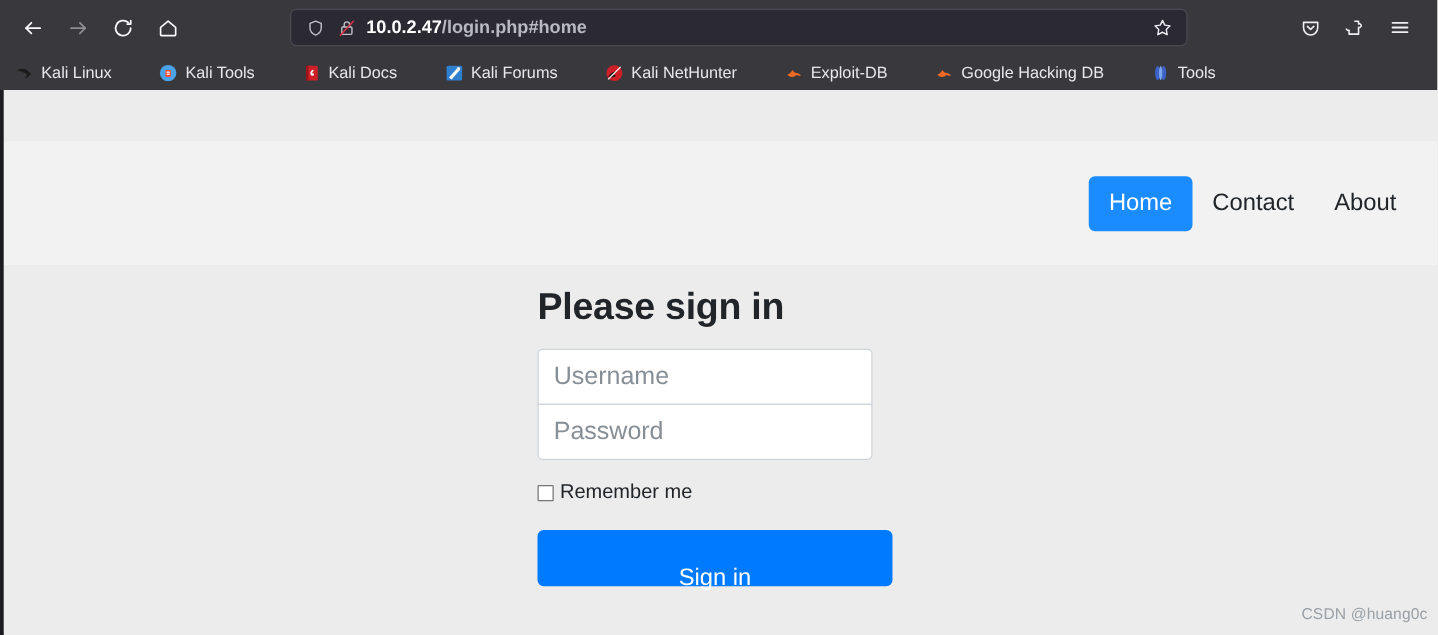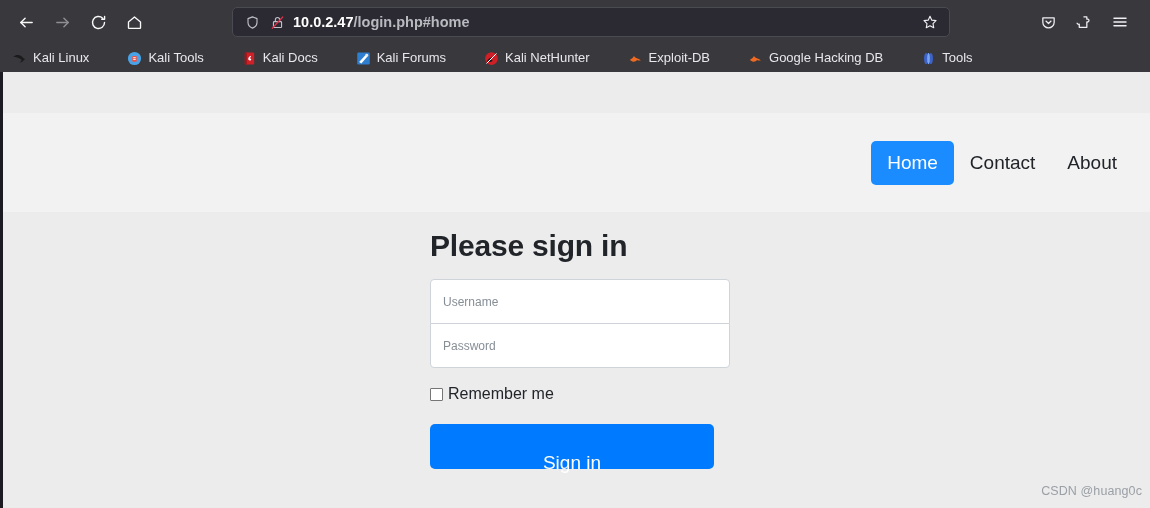--- a/index.html
+++ b/index.html
@@ -175,26 +175,26 @@
   }
   #form-title {
     font-size: 30px;
     color: #212529;
     margin: 0 0 15px 0;
     font-weight: bold;
     line-height: 36px;
     letter-spacing: -0.2px;
   }
   .field {
-    width: 300px;
+    width: 268px;
     height: 45px;
     box-sizing: border-box;
     border: 1px solid #ced4da;
     background: #ffffff;
-    font-size: 12px;
+    font-size: 20px;
     color: #212529;
     padding: 0 12px;
     display: block;
     font-family: "Liberation Sans", sans-serif;
     outline: none;
   }
   .field::placeholder { color: #868e96; opacity: 1; }
   #username-field {
     border-radius: 4px 4px 0 0;
   }

